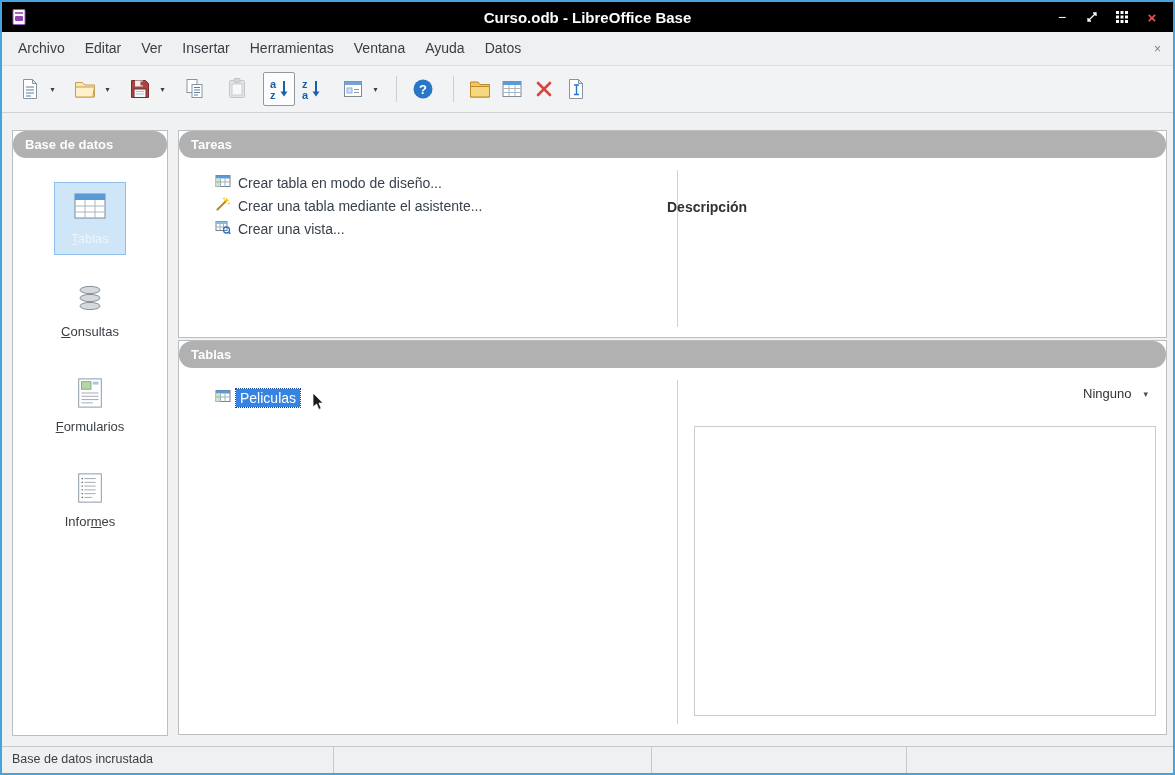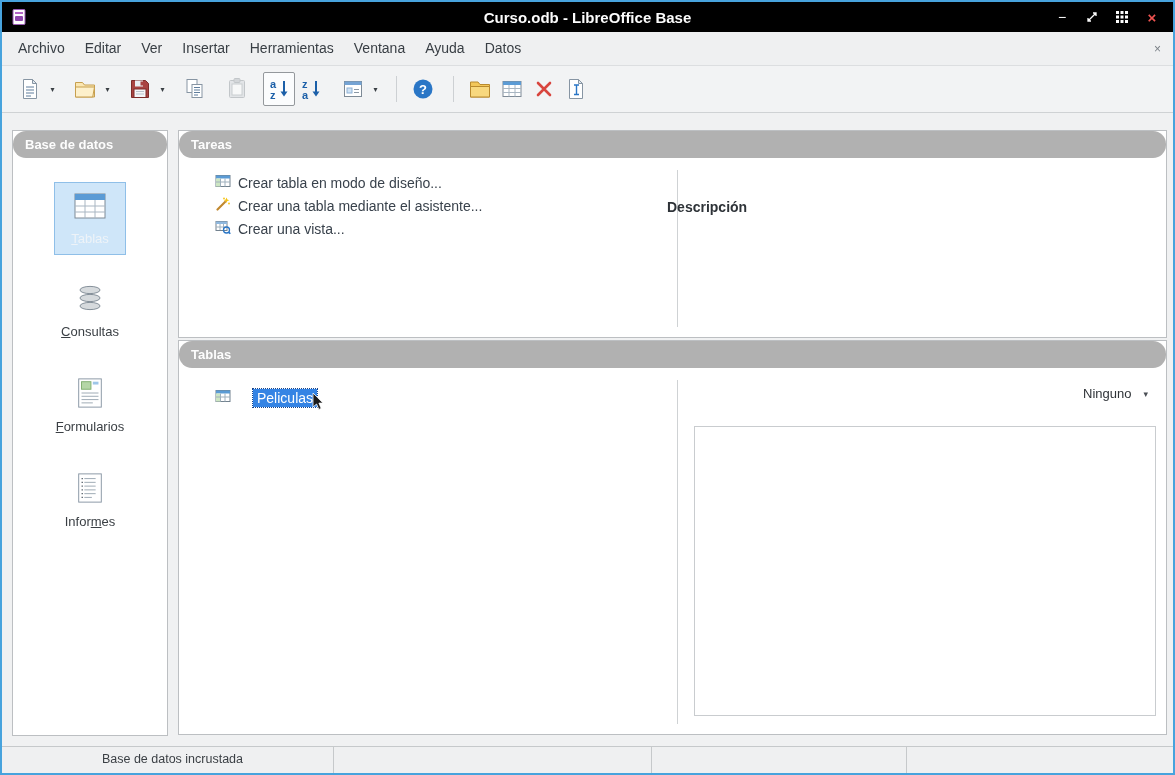--- a/index.html
+++ b/index.html
@@ -72,42 +72,42 @@
   .panel { position:absolute; left:176px; width:989px; background:#ffffff; border:1px solid #bcbfc2; }
   .panel-tasks { top:17px; height:208px; }
   .panel-tables { top:227px; height:395px; }
   .panel-body { position:relative; height:calc(100% - 27px); }
   .v-divider { position:absolute; left:498px; top:12px; bottom:10px; width:1px; background:#cfd2d4; }
   .task-list { position:absolute; left:36px; top:16px; display:flex; flex-direction:column; gap:6px; }
   .task-row { display:flex; align-items:center; gap:7px; height:17px; cursor:default; }
   .task-label { font-size:14px; color:#39424c; }
   .desc-title { position:absolute; left:488px; top:16px; font-size:14px; font-weight:bold; color:#2e3338;margin-top:25px; }
   .table-list { position:absolute; left:36px; top:20px; }
-  .table-row { display:flex; align-items:center; gap:22px; }
+  .table-row { display:flex; align-items:center; gap:5px; }
   .table-label { font-size:14px; padding:1px 4px; }
   .table-label.selected { background:#3584e4; color:#ffffff; outline:1px dotted #17448c; }
   .preview-selector {
     position:absolute; right:18px; top:18px; display:flex; align-items:center; gap:12px;
     font-size:13px; color:#2f3338; cursor:default;
   }
   .preview-selector .dd-arrow { font-size:9px; color:#4a4f55; }
   .preview-box {
     position:absolute; left:515px; top:58px; width:462px; height:290px;
     background:#ffffff; border:1px solid #c9cccf;
   }
   
   .statusbar {
     position:absolute; left:0; right:0; bottom:0; height:27px;
     background:#eff0f1; border-top:1px solid #c6c9cb; display:flex;
   }
   .status-cell {
     line-height:25px; font-size:12.5px; color:#3a3f44; padding-left:10px;
     border-right:1px solid #c6c9cb;
   }
-  .status-cell:nth-child(1){ width:332px;text-align:center; }
+  .status-cell:nth-child(1){ width:332px; }
   .status-cell:nth-child(2){ width:318px; }
   .status-cell:nth-child(3){ width:255px; }
   .status-cell:nth-child(4){ flex:1; border-right:none; }
   
   .mouse-cursor { position:absolute; left:310px; top:390px; z-index:50; pointer-events:none; }
 </style>
 </head>
 <body>
 
 <div class="window">

